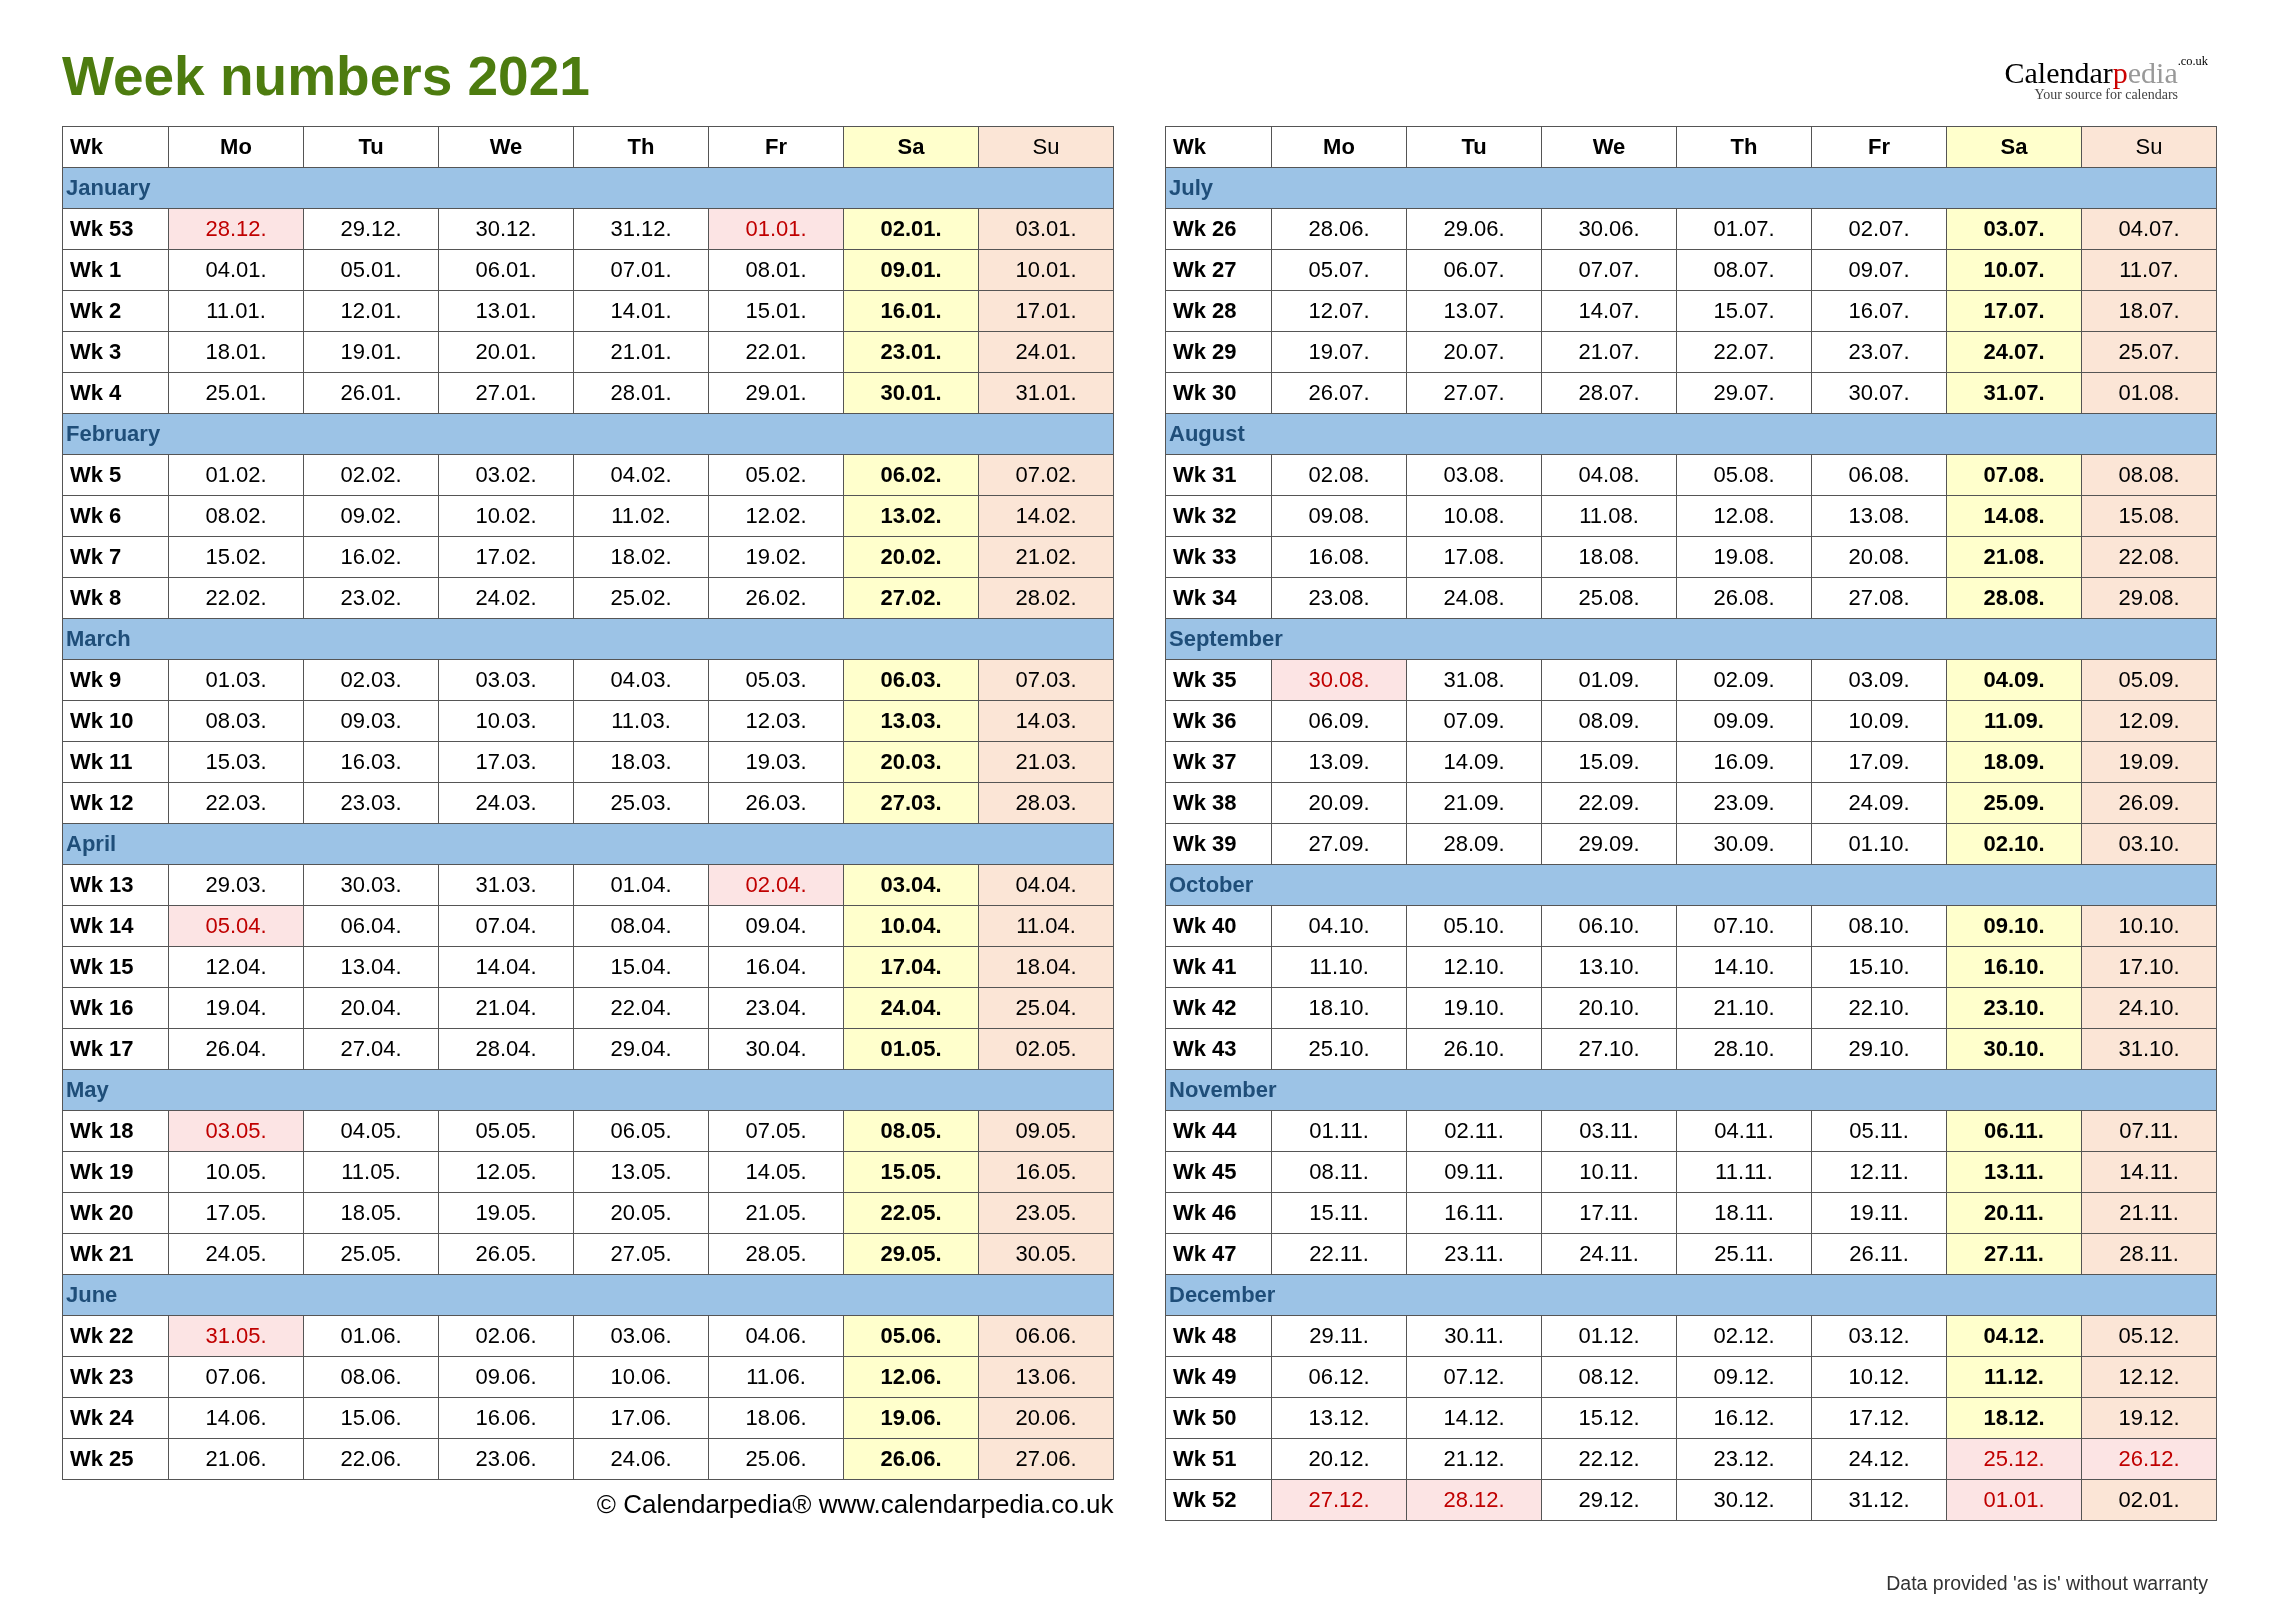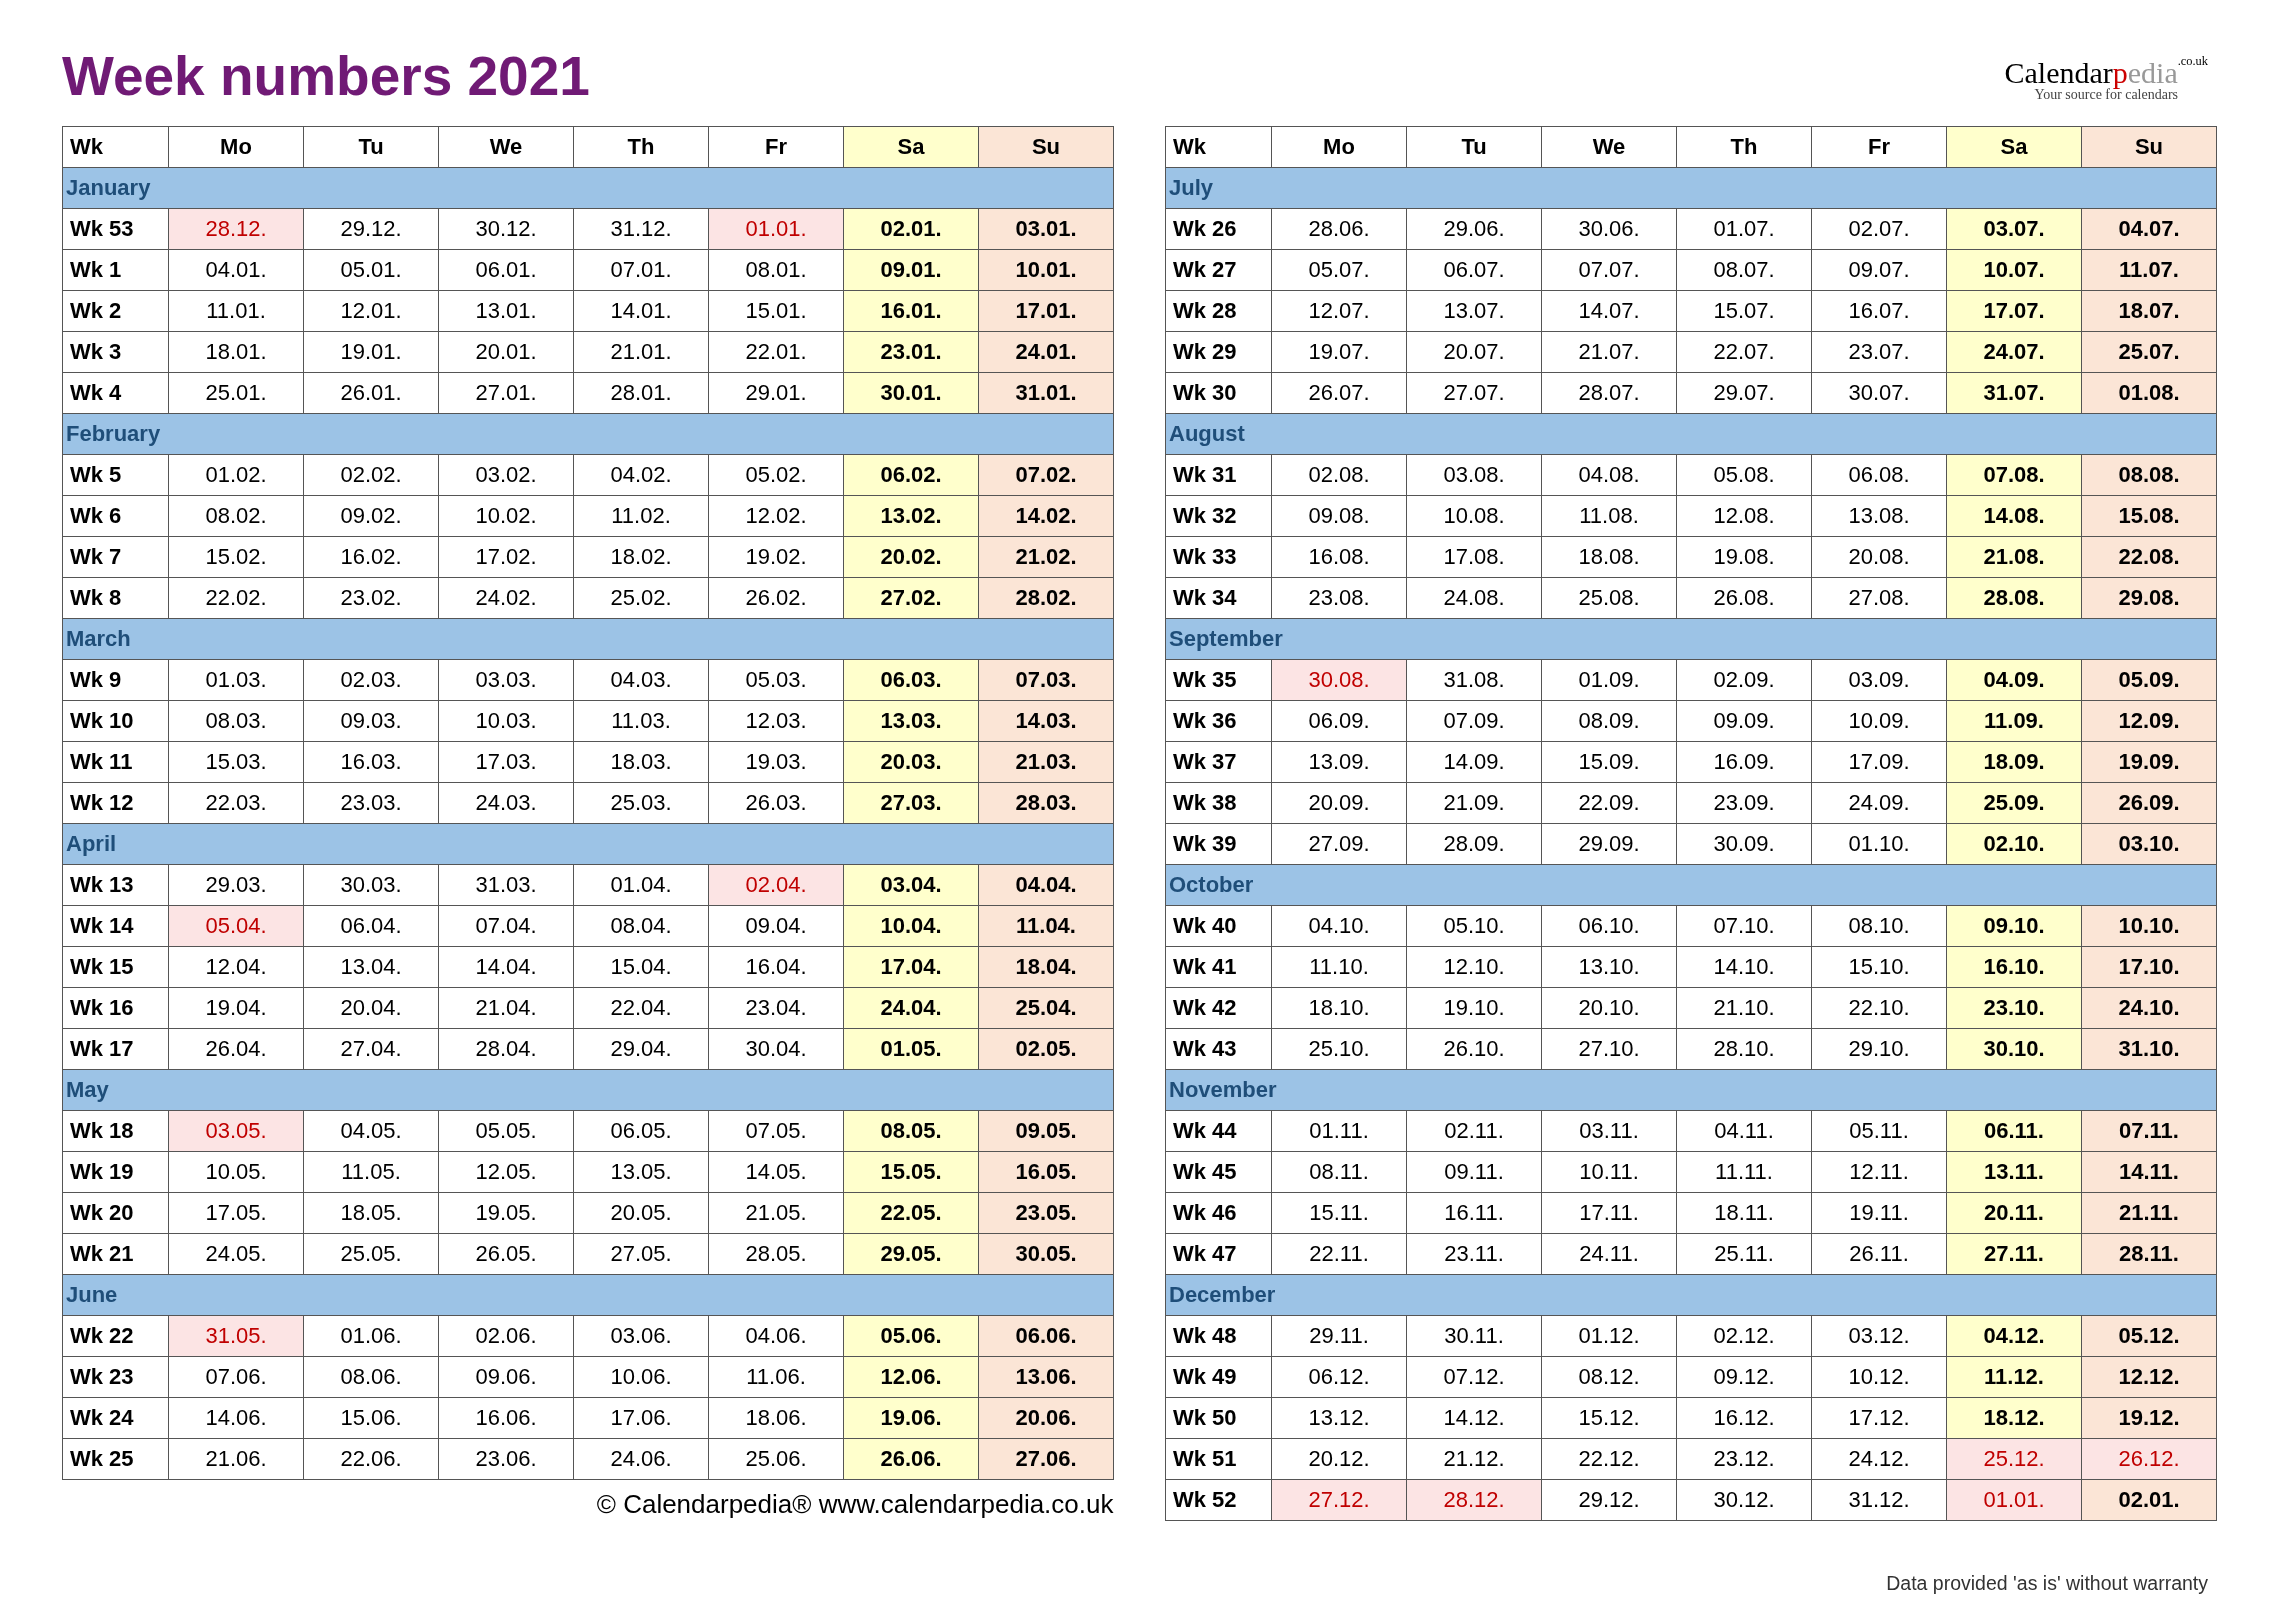--- a/index.html
+++ b/index.html
@@ -1,31 +1,31 @@
 <!DOCTYPE html>
 <html style="font-size:14px"><head>
 <meta charset="utf-8">
 <style>
 html,body{margin:0;padding:0;background:#fff;font-family:Arial,Helvetica,sans-serif}
 .page{width:2270px;height:1620px;box-sizing:border-box;padding:44px 53px 44px 62px;position:relative}
-.title{font-size:55px;font-weight:bold;margin:0 0 17.7px 0;color:#701a75}
+.title{font-size:55px;font-weight:bold;margin:0 0 17.7px 0;color:#4d7c0f}
 .brand{position:absolute;top:56px;right:62px;text-align:center;font-family:Georgia,'Times New Roman',serif}
 .brand .b1{font-size:30px;color:#000}.brand .b1 .gray{color:#999}.brand .b1 .red{color:#c00}
 .brand .b1 .uk{font-size:12.4px;color:#000;vertical-align:top;position:relative;top:-1.8px}
 .brand .b2{font-size:14px;color:#444;margin-top:-3.5px}
 .cols{display:flex;gap:51px}
 .col{flex:1}
 table{border-collapse:collapse;width:100%;font-size:22px}
 th,td{border:0.9px solid #555;padding:0;height:40px;text-align:center;font-weight:normal}
 th{font-weight:bold}
 .wkcol{width:98px;text-align:left;padding-left:7px;font-weight:bold}
 .hdr th{background:#fff}
 .month td{background:#9cc3e6;color:#1f4e79;font-weight:bold;text-align:left;padding-left:3px;height:40px}
 .sat{background:#ffffcc;font-weight:bold}
-.sun{background:#fbe5d6;font-weight:bold}
+.sun{background:#fbe5d6;font-weight:normal}
 .hol{background:#fce4e4;color:#c00000;font-weight:normal}
 .footrow td{border:none;text-align:right;padding-left:7px;padding-top:5.3px;font-size:26px;height:40px}
 .disclaimer{position:absolute;bottom:25px;right:62px;font-size:19.5px;color:#333}
 </style>
 </head>
 <body>
 
 <div class="page">
   <h1 class="title">Week numbers 2021</h1>
   <div class="brand">

